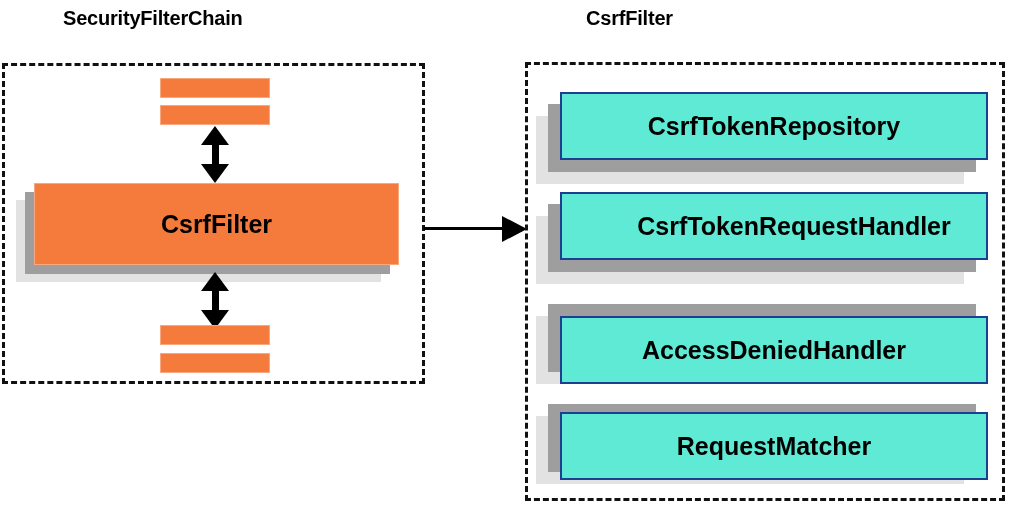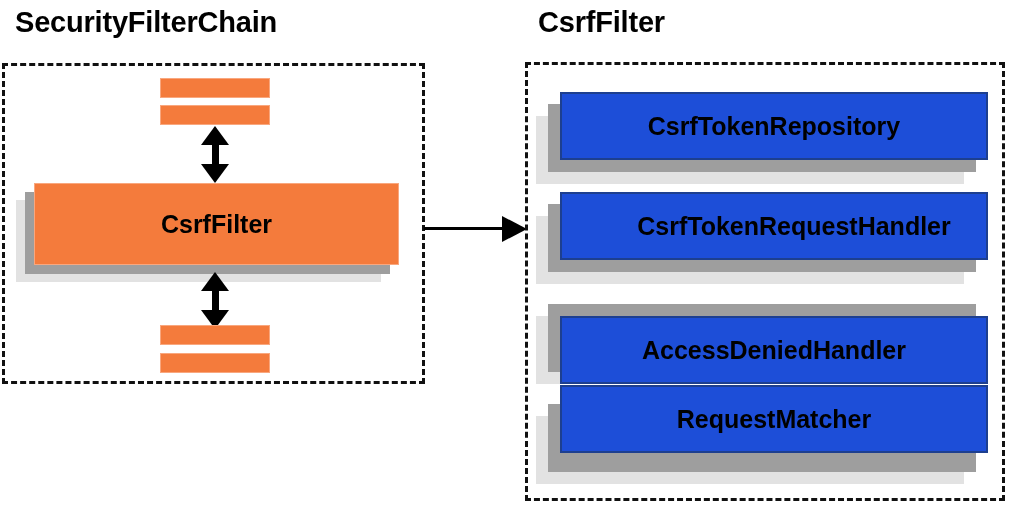--- a/index.html
+++ b/index.html
@@ -14,26 +14,27 @@
     position: relative;
     width: 1010px;
     height: 505px;
     background: #ffffff;
     overflow: hidden;
   }
 
   
   .panel-title {
     position: absolute;
-    font-size: 29px;
+    font-size: 20px;
     font-weight: bold;
     color: #000000;
     letter-spacing: -0.2px;
     white-space: nowrap;
     line-height: 1;
+    margin-left: 48px;
   }
   #title-left  { left: 15px;  top: 8px; }
   #title-right { left: 538px; top: 8px; }
 
   
   .dashed-panel {
     position: absolute;
     border: 3px dashed #111111;
     background: transparent;
     box-sizing: border-box;
@@ -55,21 +56,21 @@
     position: absolute;
     box-sizing: border-box;
     display: flex;
     align-items: center;
     justify-content: center;
     font-weight: bold;
     color: #000000;
     white-space: nowrap;
   }
   .node-blue {
-    background: #1d4ed8;
+    background: #5eead4;
     border: 2px solid #1d3f8f;
     font-size: 25px;
   }
   .node-orange {
     background: #f47b3c;
     border: 1px solid #f9a77e;
     font-size: 25px;
   }
   .bar-orange {
     position: absolute;
@@ -151,15 +152,15 @@
   <div class="shadow-far" style="left:536px; top:216px; width:428px; height:68px;"></div>
   <div class="shadow-near" style="left:548px; top:204px; width:428px; height:68px;"></div>
   <div class="node-box node-blue" style="left:560px; top:192px; width:428px; height:68px;padding-left:40px;">CsrfTokenRequestHandler</div>
 
   <div class="shadow-far" style="left:536px; top:316px; width:428px; height:68px;"></div>
   <div class="shadow-near" style="left:548px; top:304px; width:428px; height:68px;"></div>
   <div class="node-box node-blue" style="left:560px; top:292px; width:428px; height:68px;margin-top:24px;">AccessDeniedHandler</div>
 
   <div class="shadow-far" style="left:536px; top:416px; width:428px; height:68px;"></div>
   <div class="shadow-near" style="left:548px; top:404px; width:428px; height:68px;"></div>
-  <div class="node-box node-blue" style="left:560px; top:385px; width:428px; height:68px;">RequestMatcher</div>
+  <div class="node-box node-blue" style="left:560px; top:412px; width:428px; height:68px;">RequestMatcher</div>
 
 </div>
 
 </body></html>

